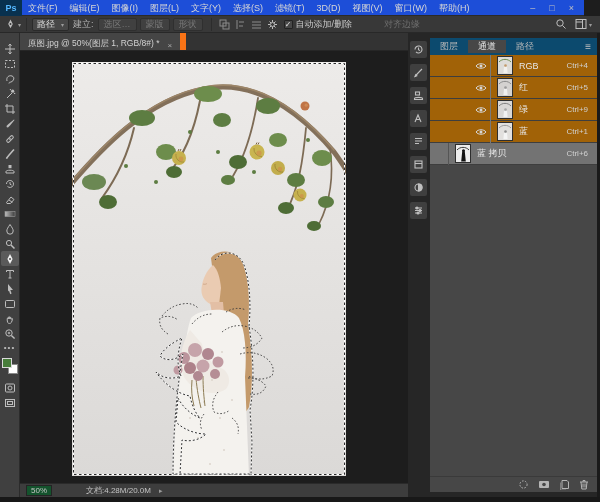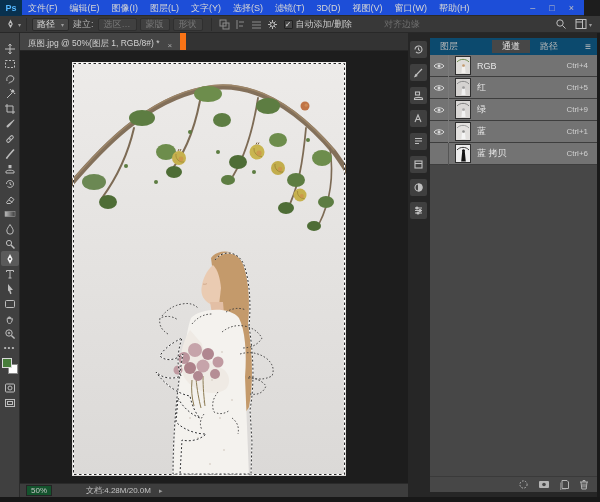--- a/index.html
+++ b/index.html
@@ -70,25 +70,25 @@
   #right-dock { position:absolute; left:408px; top:33px; width:192px; height:464px; background:#262626;
                 border-right:3px solid #1a1a1a; }
   #dock-icons { position:absolute; left:2px; top:8px; width:18px; display:flex; flex-direction:column; gap:6px; }
   .dock-ico { width:17px; height:17px; background:#3f3f3f; border-radius:2px; display:flex;
               align-items:center; justify-content:center; }
   .dock-ico svg { stroke:#c0c0c0; fill:none; stroke-width:1.1; }
 
   #panel { position:absolute; left:22px; top:5px; width:167px; height:454px; background:#474747; }
   #panel-tabs { height:17px; background:#0c4a6e; display:flex; align-items:center; }
   .panel-tab { padding:0 10px; font-size:9px; color:#b8b8b8; display:flex; align-items:center; }
-  .panel-tab.active { background:#474747; color:#e4e4e4;margin-left:24px; }
+  .panel-tab.active { background:#474747; color:#e4e4e4; }
   #panel-menu { margin-left:auto; color:#c0c0c0; font-size:10px; padding:0 6px; display:flex; align-items:center; }
 
   .ch-row { height:22px; display:flex; align-items:center; border-bottom:1px solid #3e3e3e; background:#737373; }
-  .ch-row.selected { background:#737373; }
+  .ch-row.selected { background:#a16207;padding-left:42px; }
   .eye-box { width:19px; height:22px; border-right:1px solid #555; display:flex; align-items:center; justify-content:center; }
   .ch-row.selected .eye-box { border-right-color:#7a7a7a; }
   .thumb { width:14px; height:17px; margin:0 7px; outline:1px solid #2e2e2e; }
   .ch-name { flex:1; font-size:9px; color:#e6e6e6; }
   .ch-shortcut { font-size:8px; color:#d0d0d0; padding-right:9px; }
 
   #panel-footer { position:absolute; left:0; bottom:0; width:100%; height:16px; border-top:1px solid #3a3a3a;
                   display:flex; align-items:center; justify-content:flex-end; gap:9px; padding-right:8px; }
   #panel-footer svg { stroke:#b5b5b5; fill:none; stroke-width:1; }
 

